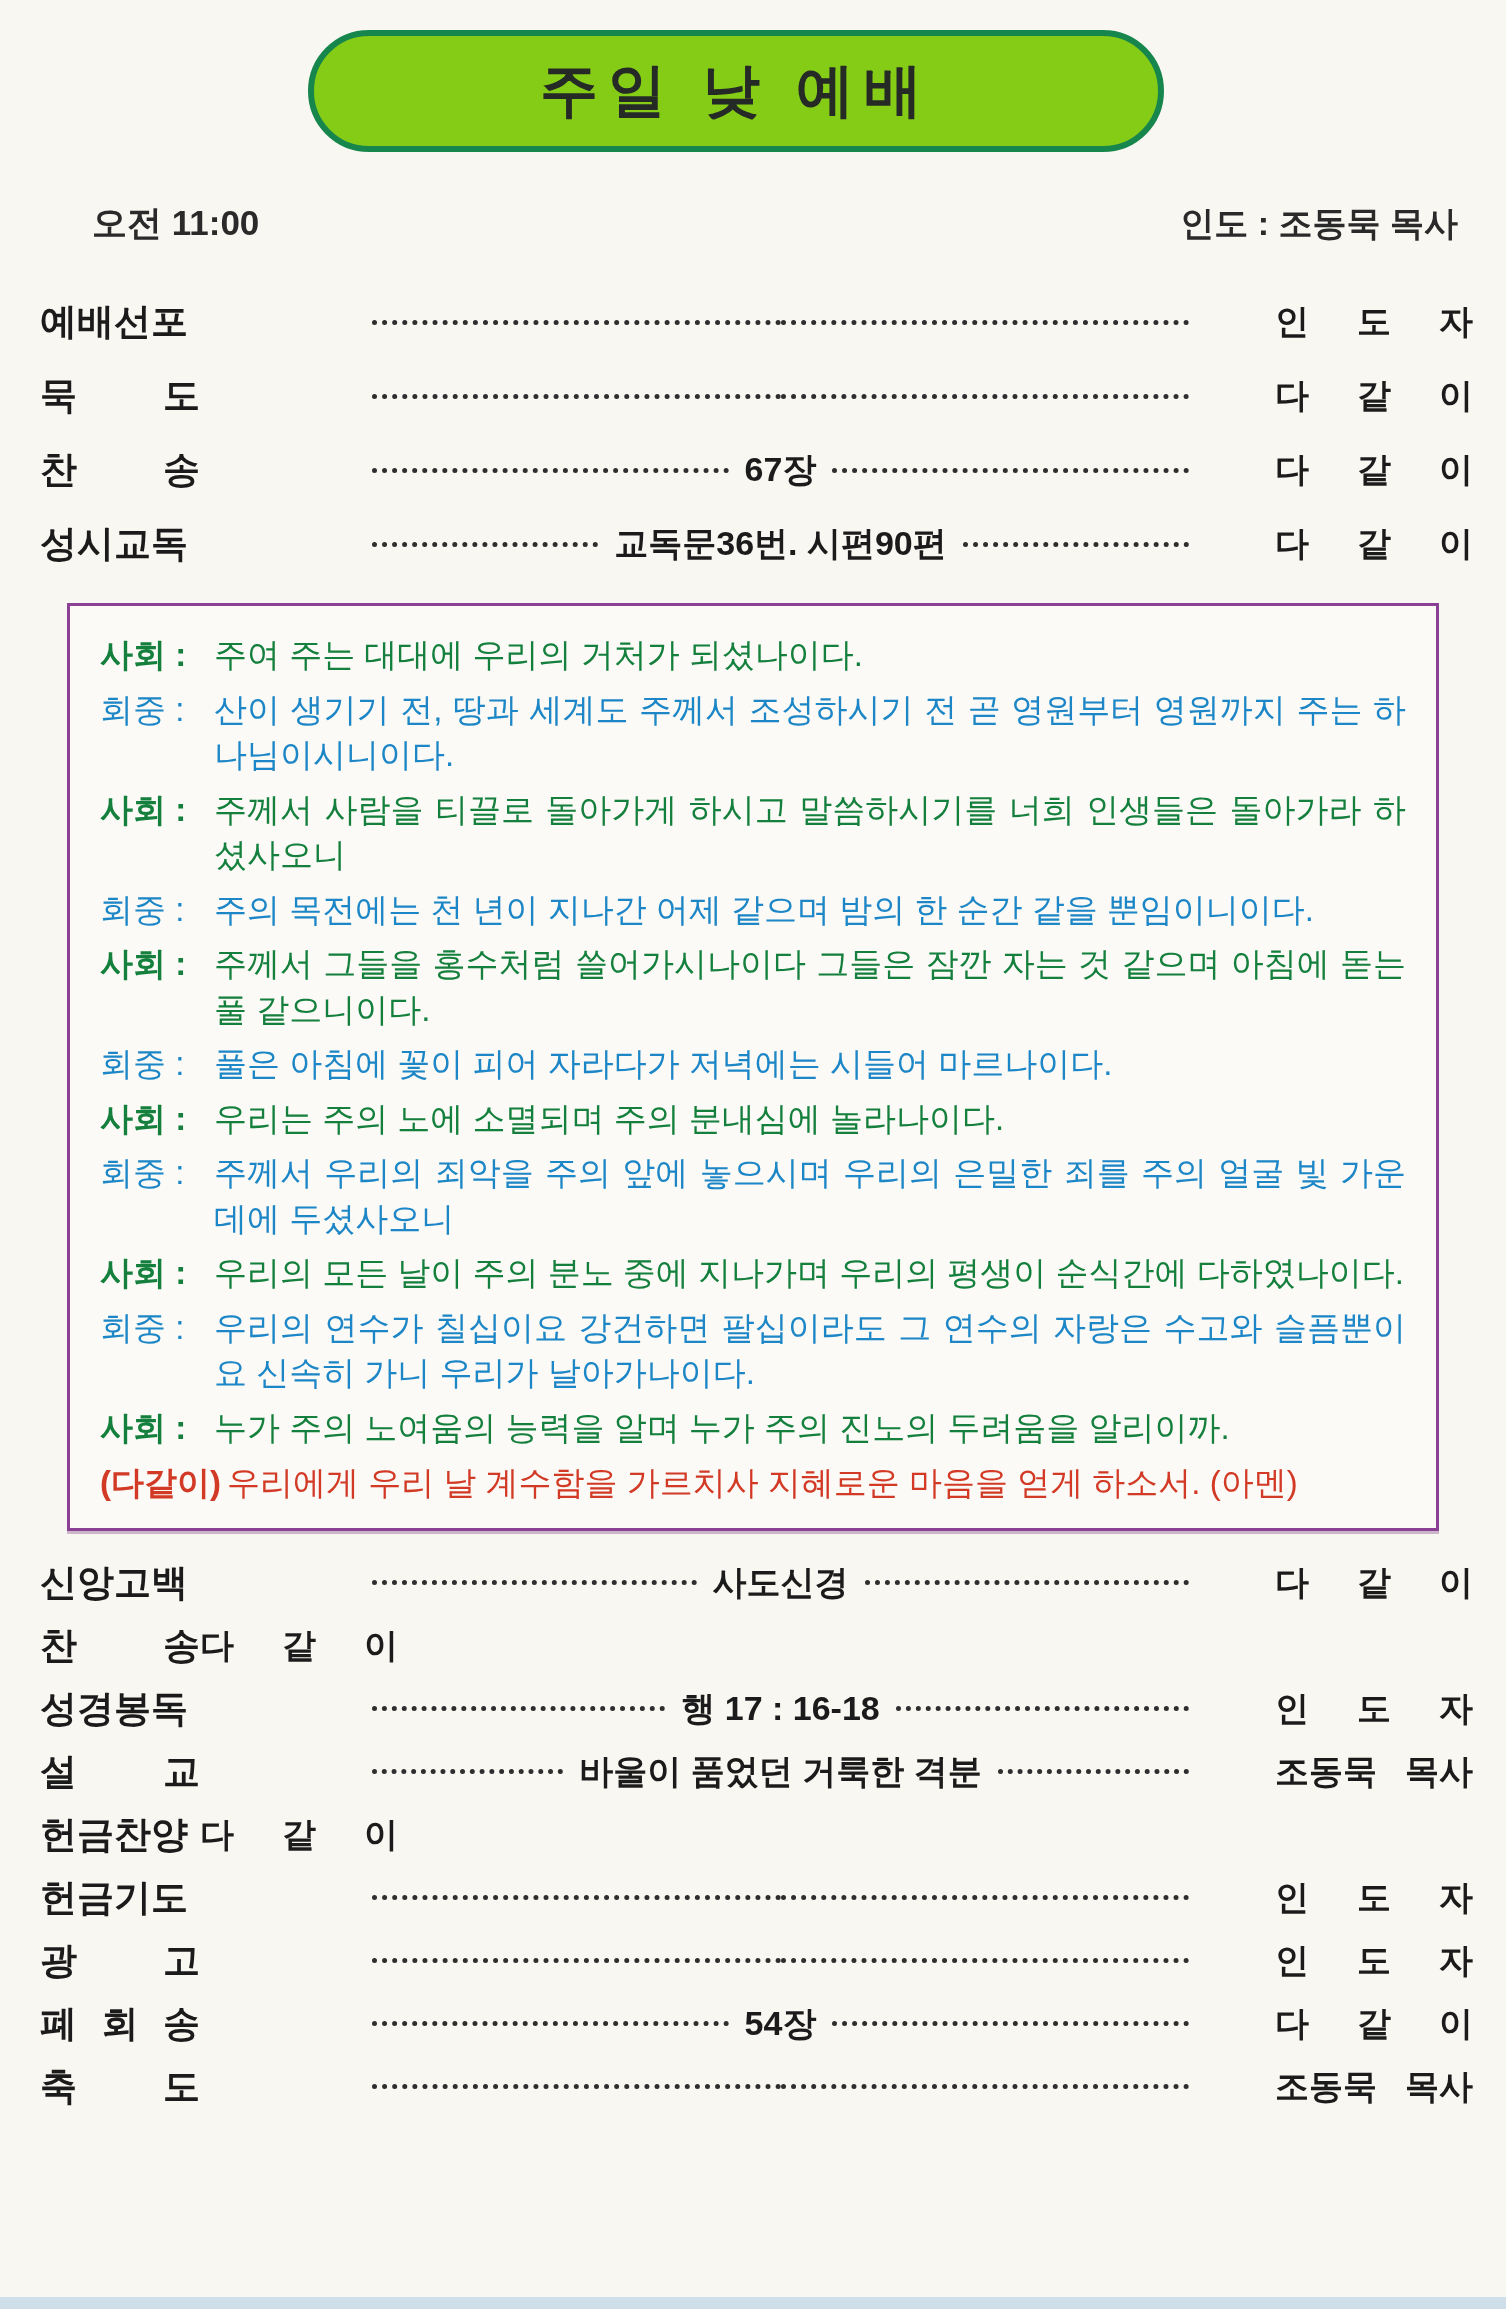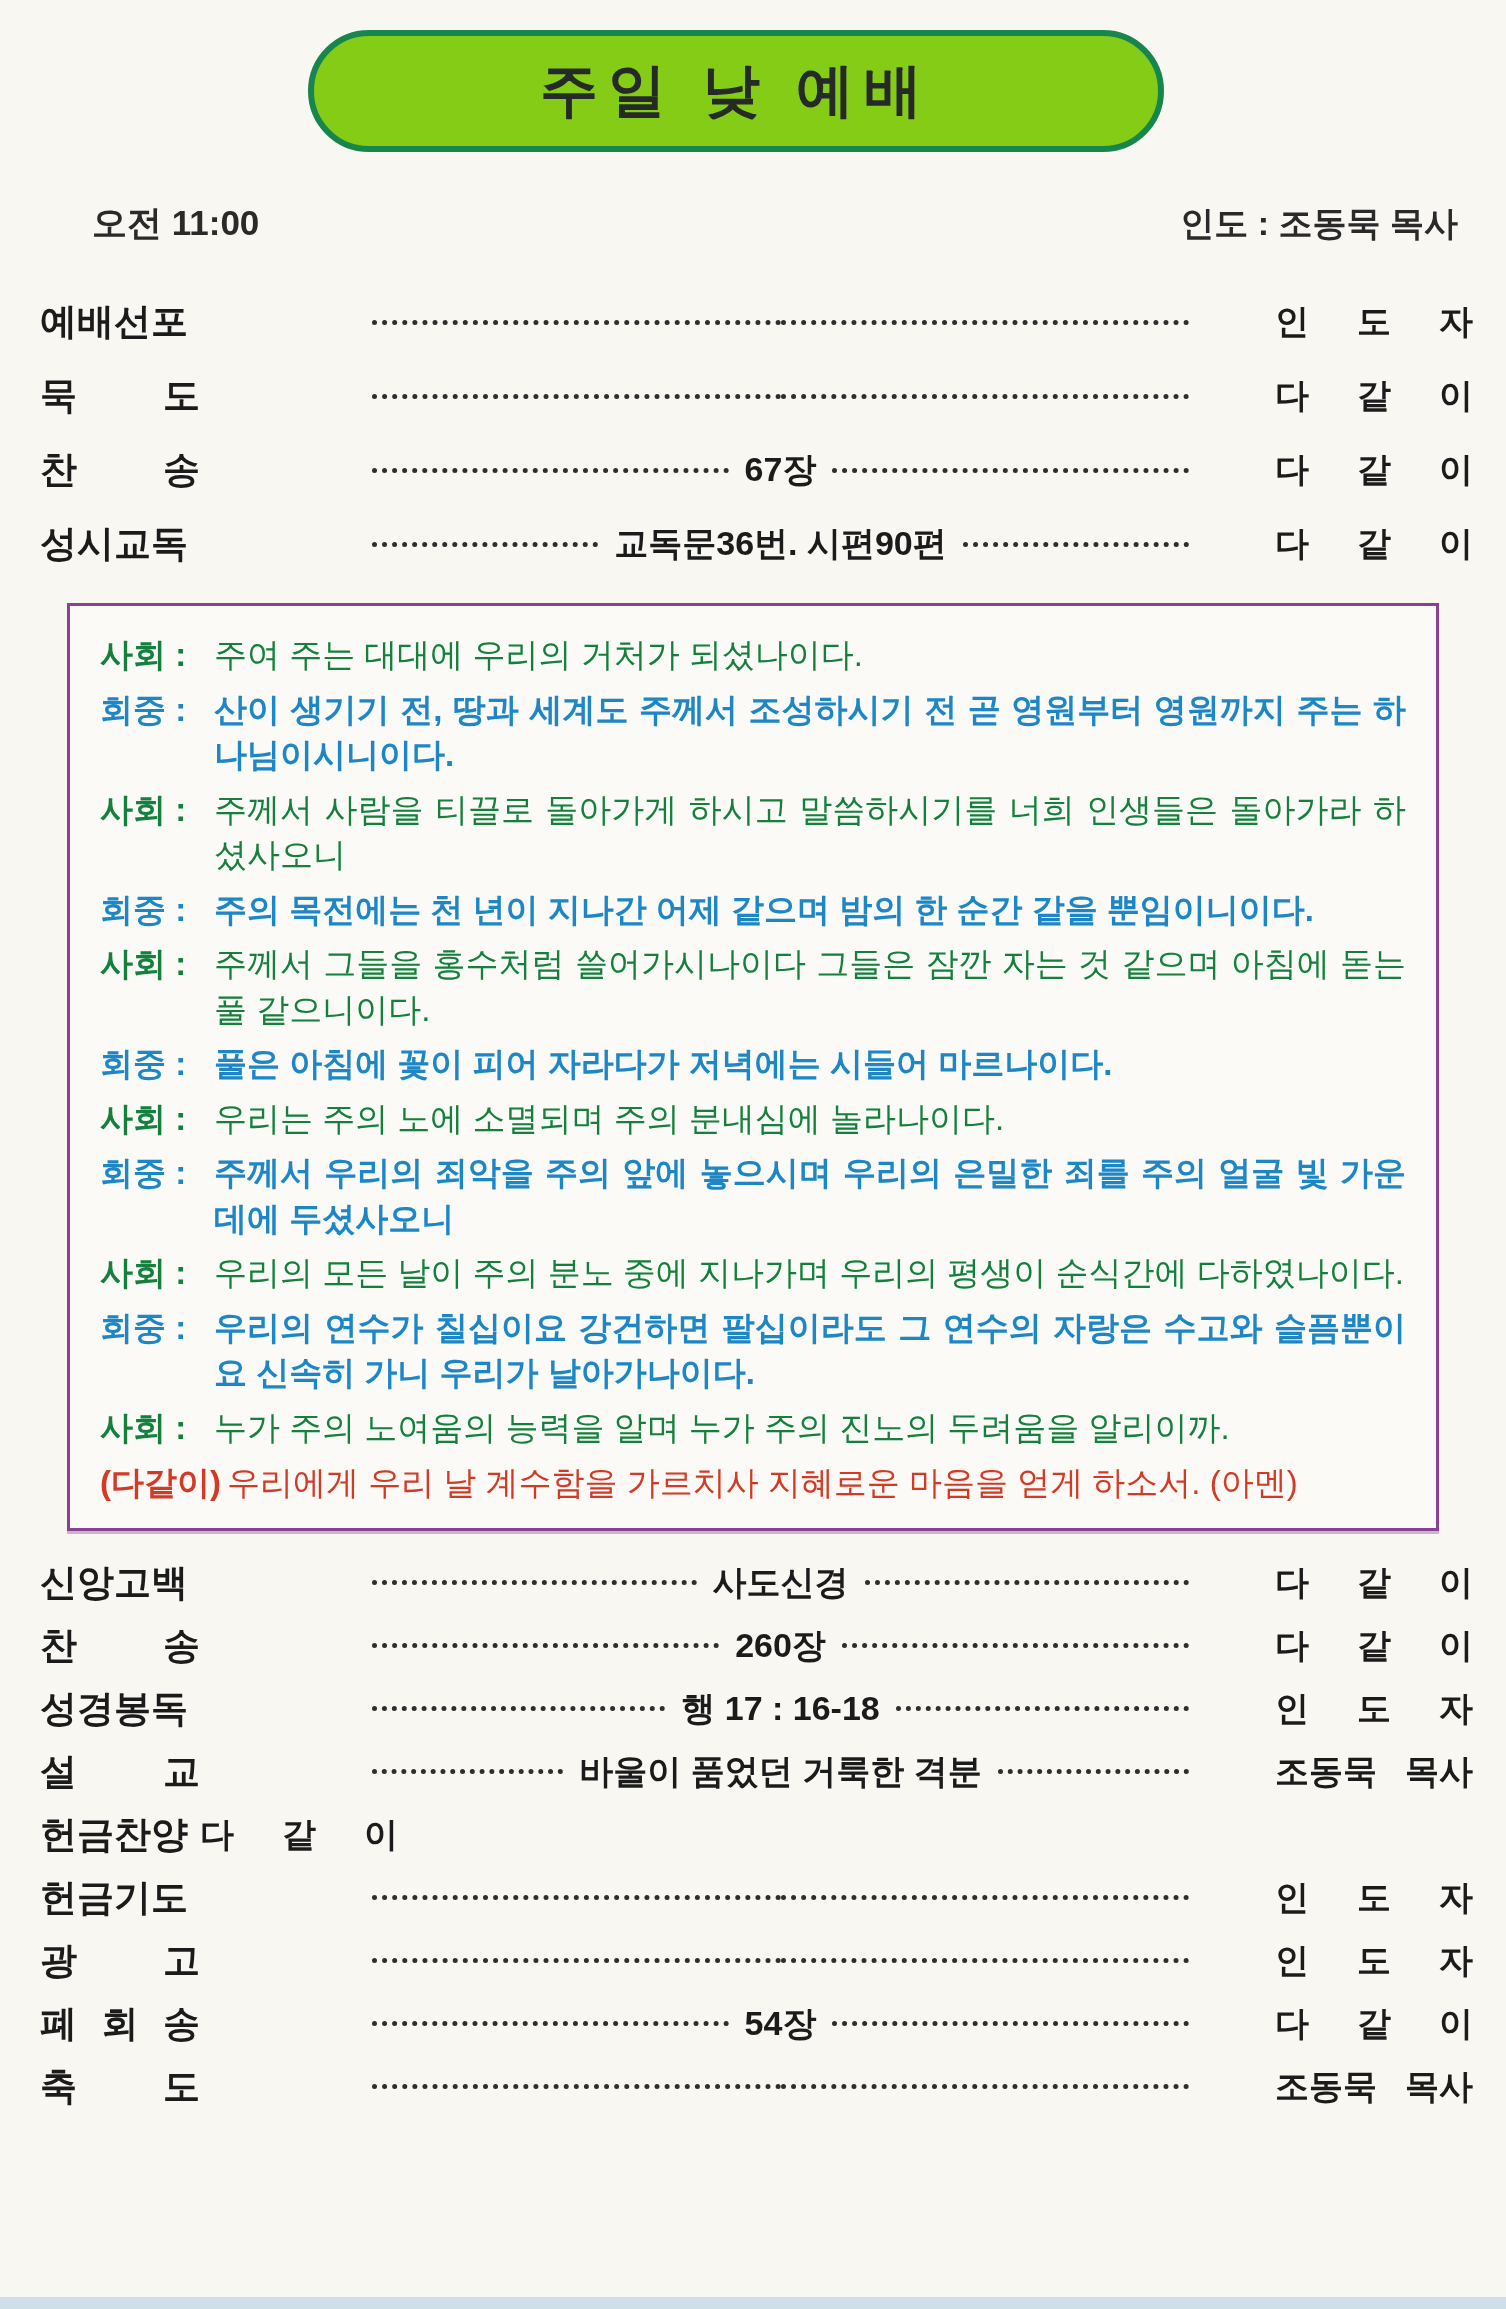--- a/index.html
+++ b/index.html
@@ -113,21 +113,21 @@
     font-weight: bold;
     white-space: nowrap;
     padding-right: 6px;
   }
   .reading-text {
     flex: 1;
     text-align: justify;
   }
   .role-leader .reading-speaker, .role-leader .reading-text { color: #15803d; font-weight: normal; }
   .role-leader .reading-speaker { font-weight: bold; }
-  .role-cong .reading-speaker, .role-cong .reading-text { color: #1d86c6; font-weight: bold; }
+  .role-cong .reading-speaker, .role-cong .reading-text { color: #1d86c6; font-weight: normal; }
   .role-all .reading-speaker, .role-all .reading-text { color: #d23a26; font-weight: normal; }
   .role-all .reading-speaker { font-weight: bold; }
   
   .scan-strip {
     position: absolute;
     left: 0; right: 0; bottom: 0;
     height: 12px;
     background: #cfdfe9;
   }
 </style>
@@ -240,25 +240,20 @@
       <span class="order-label">신앙고백</span>
       <span class="leader-area">
           <span class="dots"></span>
           <span class="order-center">사도신경</span>
           <span class="dots"></span>
         </span>
       <span class="order-right">다 같 이</span>
     </div>
     <div class="order-row">
       <span class="order-label">찬 송</span>
-      <span class="leader-area">
-          <span class="dots"></span>
-          <span class="order-center">260장</span>
-          <span class="dots"></span>
-        </span>
       <span class="order-right">다 같 이</span>
     </div>
     <div class="order-row">
       <span class="order-label">성경봉독</span>
       <span class="leader-area">
           <span class="dots"></span>
           <span class="order-center">행 17 : 16-18</span>
           <span class="dots"></span>
         </span>
       <span class="order-right">인 도 자</span>

